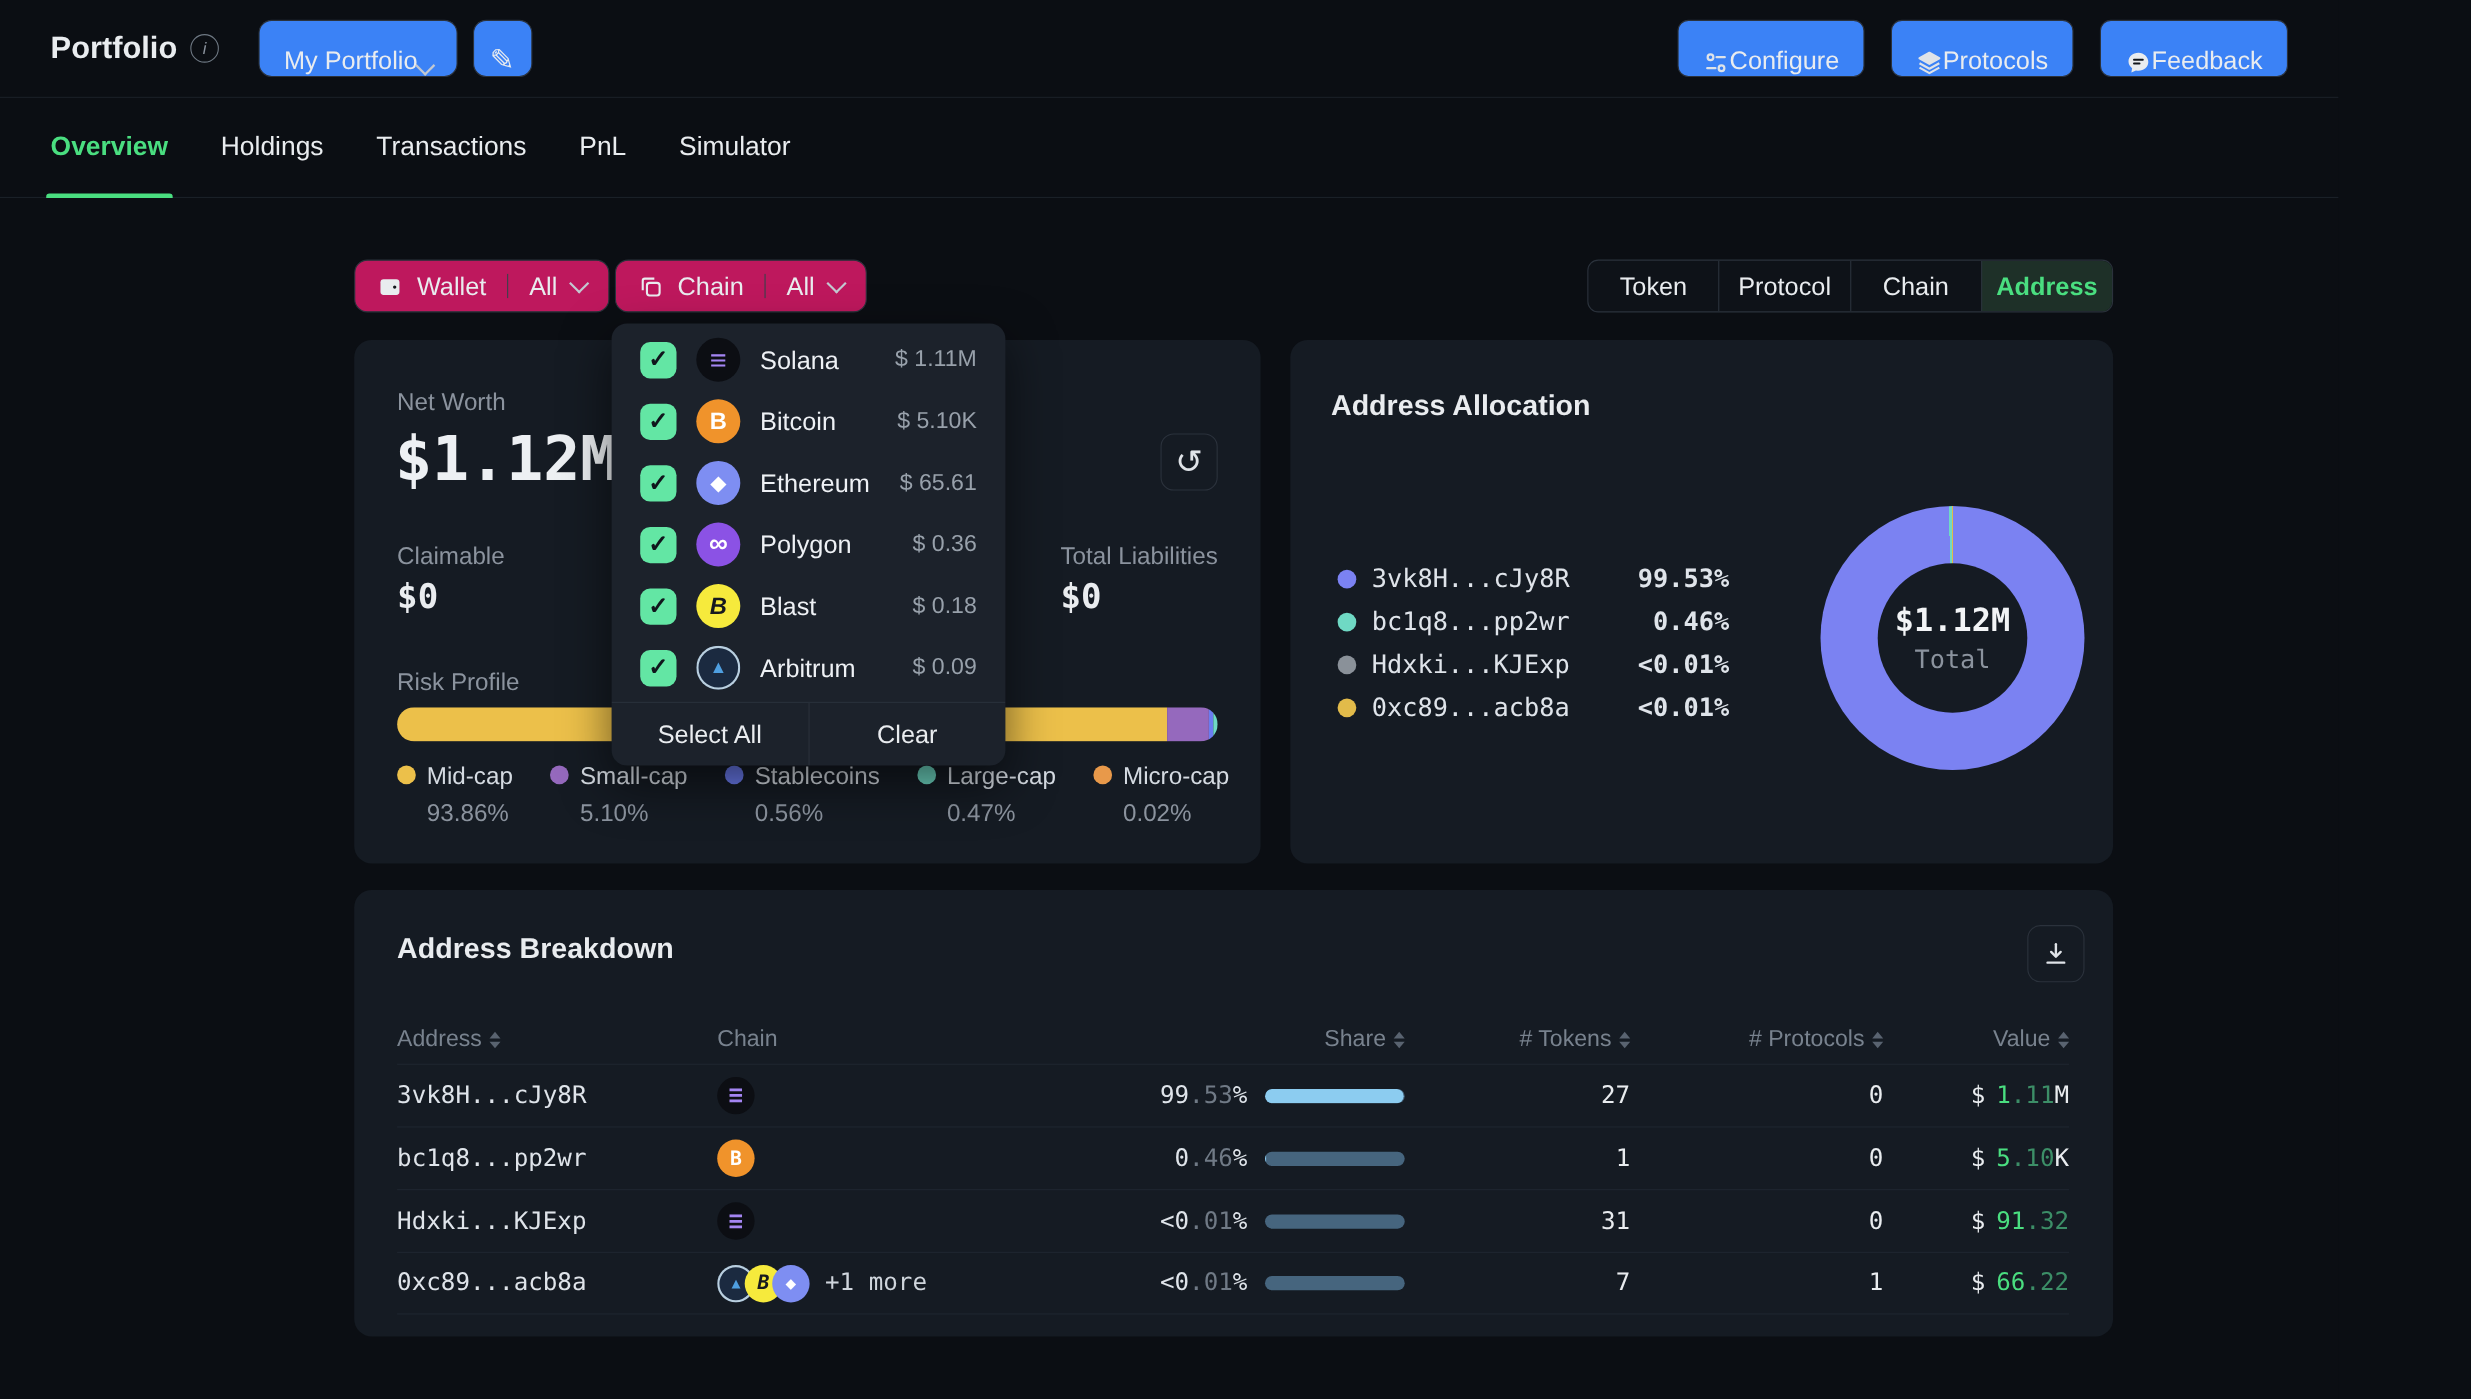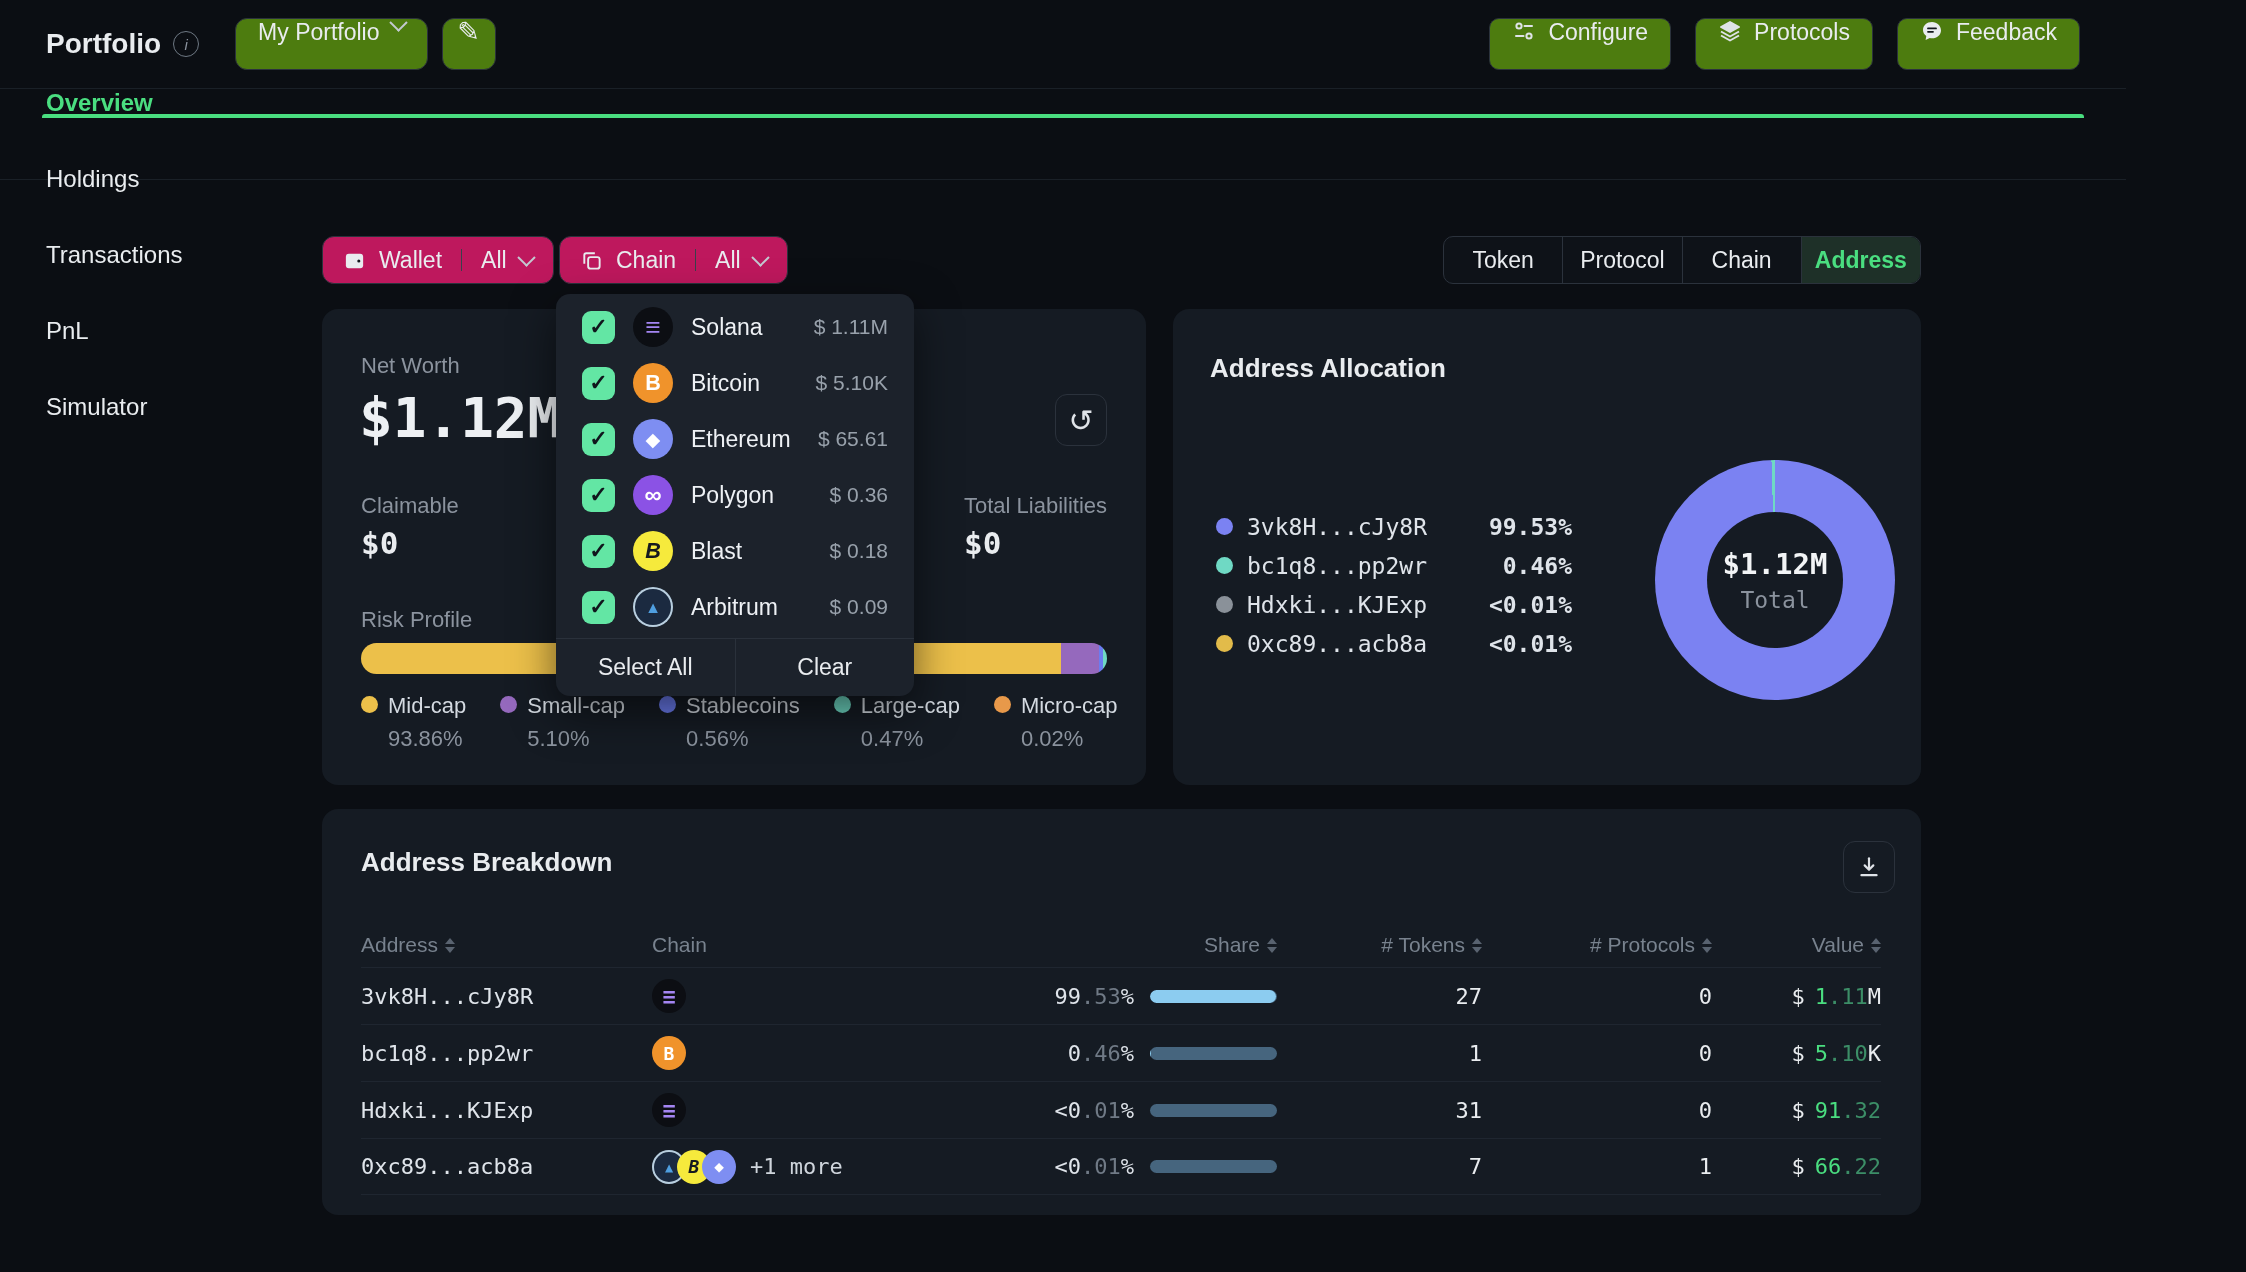--- a/index.html
+++ b/index.html
@@ -9,32 +9,32 @@
   svg{display:block;}
   button{font-family:"Liberation Sans",sans-serif;}
 
   
   .topbar{position:absolute;top:0;left:0;right:0;height:89px;display:flex;align-items:center;
     justify-content:space-between;padding:0 46px;border-bottom:1px solid #1a2027;box-sizing:border-box;}
   .topbar-left,.topbar-right{display:flex;align-items:center;}
   .page-title{font-size:28px;font-weight:bold;margin:0;}
   .info-icon{width:24px;height:24px;border:1.5px solid #6e7883;border-radius:50%;color:#8b939e;
     font-size:15px;display:flex;align-items:center;justify-content:center;margin-left:12px;font-style:italic;}
-  .btn{display:inline-flex;align-items:flex-start;gap:12px;height:52px;padding:0 22px;background:#4d7c0f;
+  .btn{display:inline-flex;align-items:flex-end;height:52px;padding:0 22px;background:#3b82f6;
     border:1px solid #2b323c;border-radius:12px;color:#e9ecef;font-size:23px;cursor:pointer;}
   .selector{margin-left:36px;}
   .icon-btn{width:54px;justify-content:center;padding:0;margin-left:14px;}
   .pencil{font-size:27px;line-height:1;}
   .topbar-right .btn{margin-left:24px;border-radius:10px;}
   .chev{width:11px;height:11px;border-right:2px solid #c3c9d1;border-bottom:2px solid #c3c9d1;
     transform:rotate(45deg) translate(-2px,-2px);display:inline-block;}
 
   
   .tabsbar{position:absolute;top:89px;left:0;right:0;height:91px;display:flex;align-items:stretch;gap:48px;
-    padding:0 46px;border-bottom:1px solid #1a2027;box-sizing:border-box;flex-direction:column;}
+    padding:0 46px;border-bottom:1px solid #1a2027;box-sizing:border-box;}
   .tab{position:relative;display:flex;align-items:center;font-size:24px;color:#e9ecef;cursor:pointer;}
   .tab.active{color:#4ade80;font-weight:bold;}
   .tab.active::after{content:"";position:absolute;left:-4px;right:-4px;bottom:-1px;height:4px;
     background:#4ade80;border-radius:3px 3px 0 0;}
 
   
   .chip{position:absolute;top:236px;height:48px;display:inline-flex;align-items:center;gap:13px;
     padding:0 20px;background:#be185d;border:1px solid #2b323c;border-radius:12px;font-size:23px;
     box-sizing:border-box;cursor:pointer;}
   .chip-div{width:1px;height:22px;background:#39414b;margin:0 6px;}

